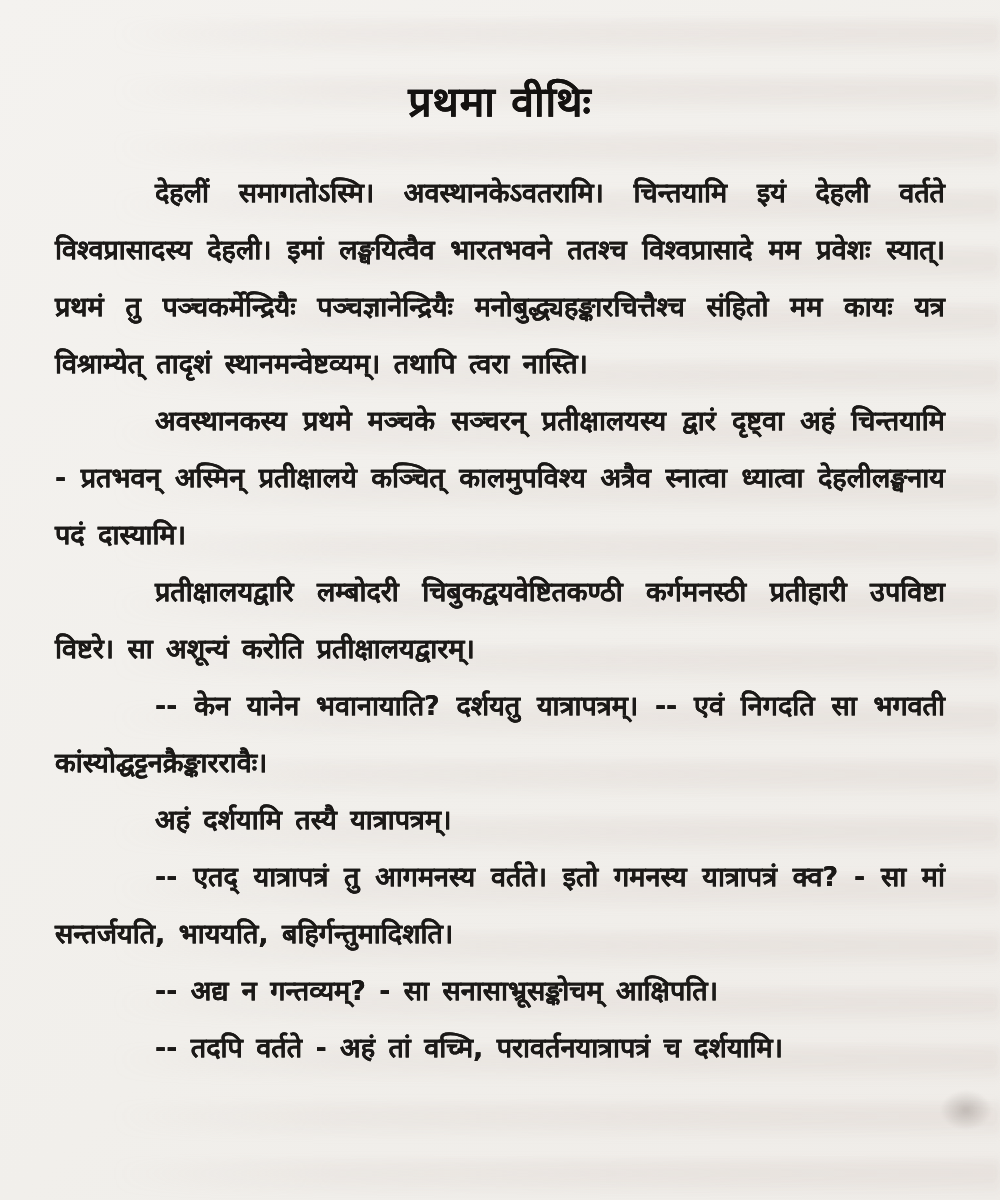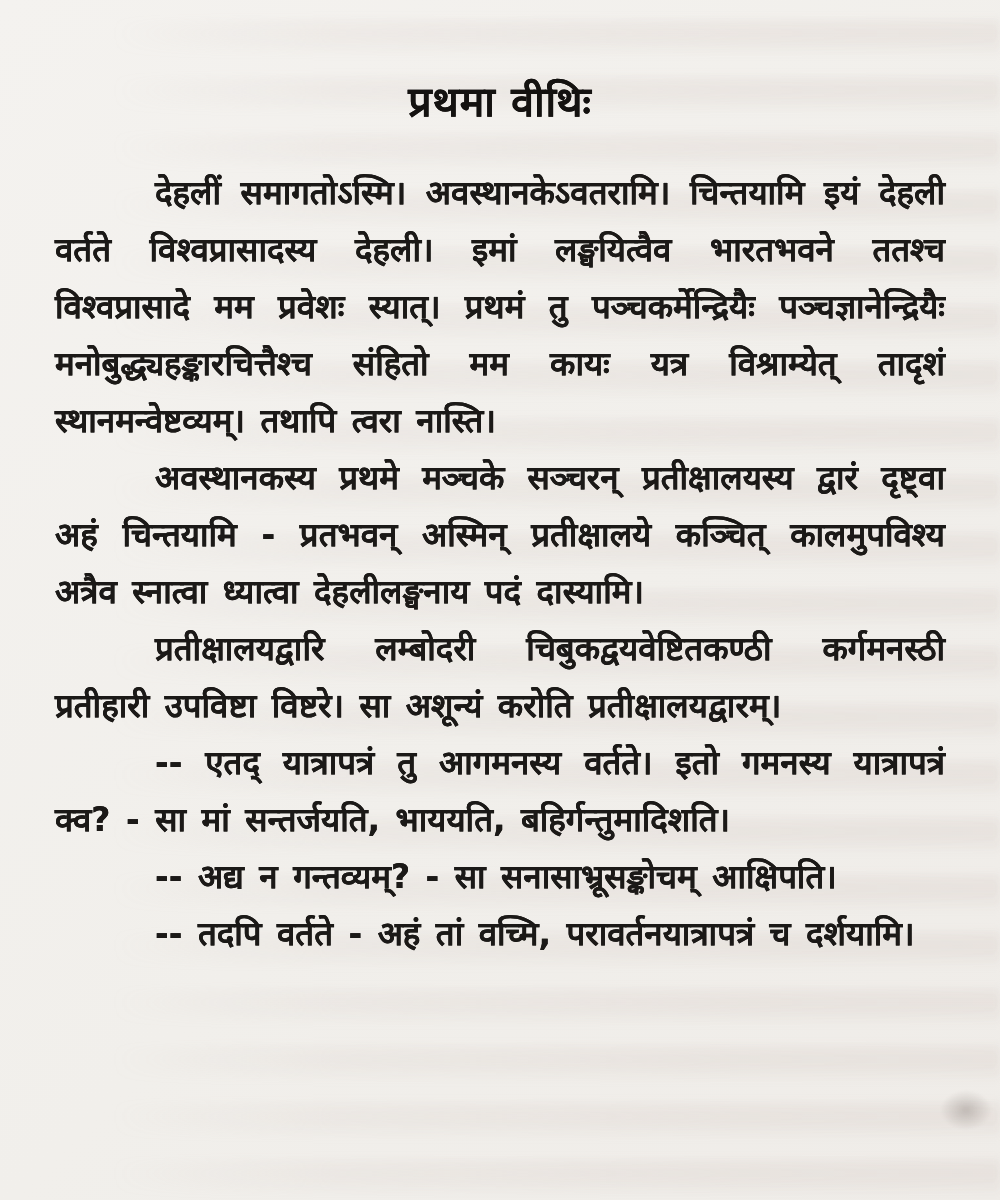--- a/index.html
+++ b/index.html
@@ -64,21 +64,21 @@
     margin: 0 0 36px 0;
     text-align: center;
     font-size: 41px;
     font-weight: 700;
     letter-spacing: 1px;
     color: #141210;
     text-shadow: 0 0 0.6px #141210;
   }
   .body-text p {
     margin: 0;
-    font-size: 33px;
+    font-size: 27px;
     font-weight: 700;
     line-height: 57px;
     text-align: justify;
     text-indent: 100px;
     color: #1b1917;
     text-shadow: 0 0 0.5px #1b1917;
     word-spacing: 4px;
   }
 </style>
 </head>
@@ -88,18 +88,20 @@
   <div class="bleed"></div>
   <div class="smudge"></div>
 
   <div class="text-block">
     <h1 class="title">प्रथमा वीथिः</h1>
 
     <div class="body-text">
       <p>देहलीं समागतोऽस्मि। अवस्थानकेऽवतरामि। चिन्तयामि इयं देहली वर्तते विश्वप्रासादस्य देहली। इमां लङ्घयित्वैव भारतभवने ततश्च विश्वप्रासादे मम प्रवेशः स्यात्। प्रथमं तु पञ्चकर्मेन्द्रियैः पञ्चज्ञानेन्द्रियैः मनोबुद्ध्यहङ्कारचित्तैश्च संहितो मम कायः यत्र विश्राम्येत् तादृशं स्थानमन्वेष्टव्यम्। तथापि त्वरा नास्ति।</p>
       <p>अवस्थानकस्य प्रथमे मञ्चके सञ्चरन् प्रतीक्षालयस्य द्वारं दृष्ट्वा अहं चिन्तयामि - प्रतभवन् अस्मिन् प्रतीक्षालये कञ्चित् कालमुपविश्य अत्रैव स्नात्वा ध्यात्वा देहलीलङ्घनाय पदं दास्यामि।</p>
       <p>प्रतीक्षालयद्वारि लम्बोदरी चिबुकद्वयवेष्टितकण्ठी कर्गमनस्ठी प्रतीहारी उपविष्टा विष्टरे। सा अशून्यं करोति प्रतीक्षालयद्वारम्।</p>
+      <p>-- केन यानेन भवानायाति? दर्शयतु यात्रापत्रम्। -- एवं निगदति सा भगवती कांस्योद्घट्टनक्रैङ्काररावैः।</p>
+      <p>अहं दर्शयामि तस्यै यात्रापत्रम्।</p>
       <p>-- एतद् यात्रापत्रं तु आगमनस्य वर्तते। इतो गमनस्य यात्रापत्रं क्व? - सा मां सन्तर्जयति, भाययति, बहिर्गन्तुमादिशति।</p>
       <p>-- अद्य न गन्तव्यम्? - सा सनासाभ्रूसङ्कोचम् आक्षिपति।</p>
       <p>-- तदपि वर्तते - अहं तां वच्मि, परावर्तनयात्रापत्रं च दर्शयामि।</p>
     </div>
   </div>
 </div>
 
 </body></html>

